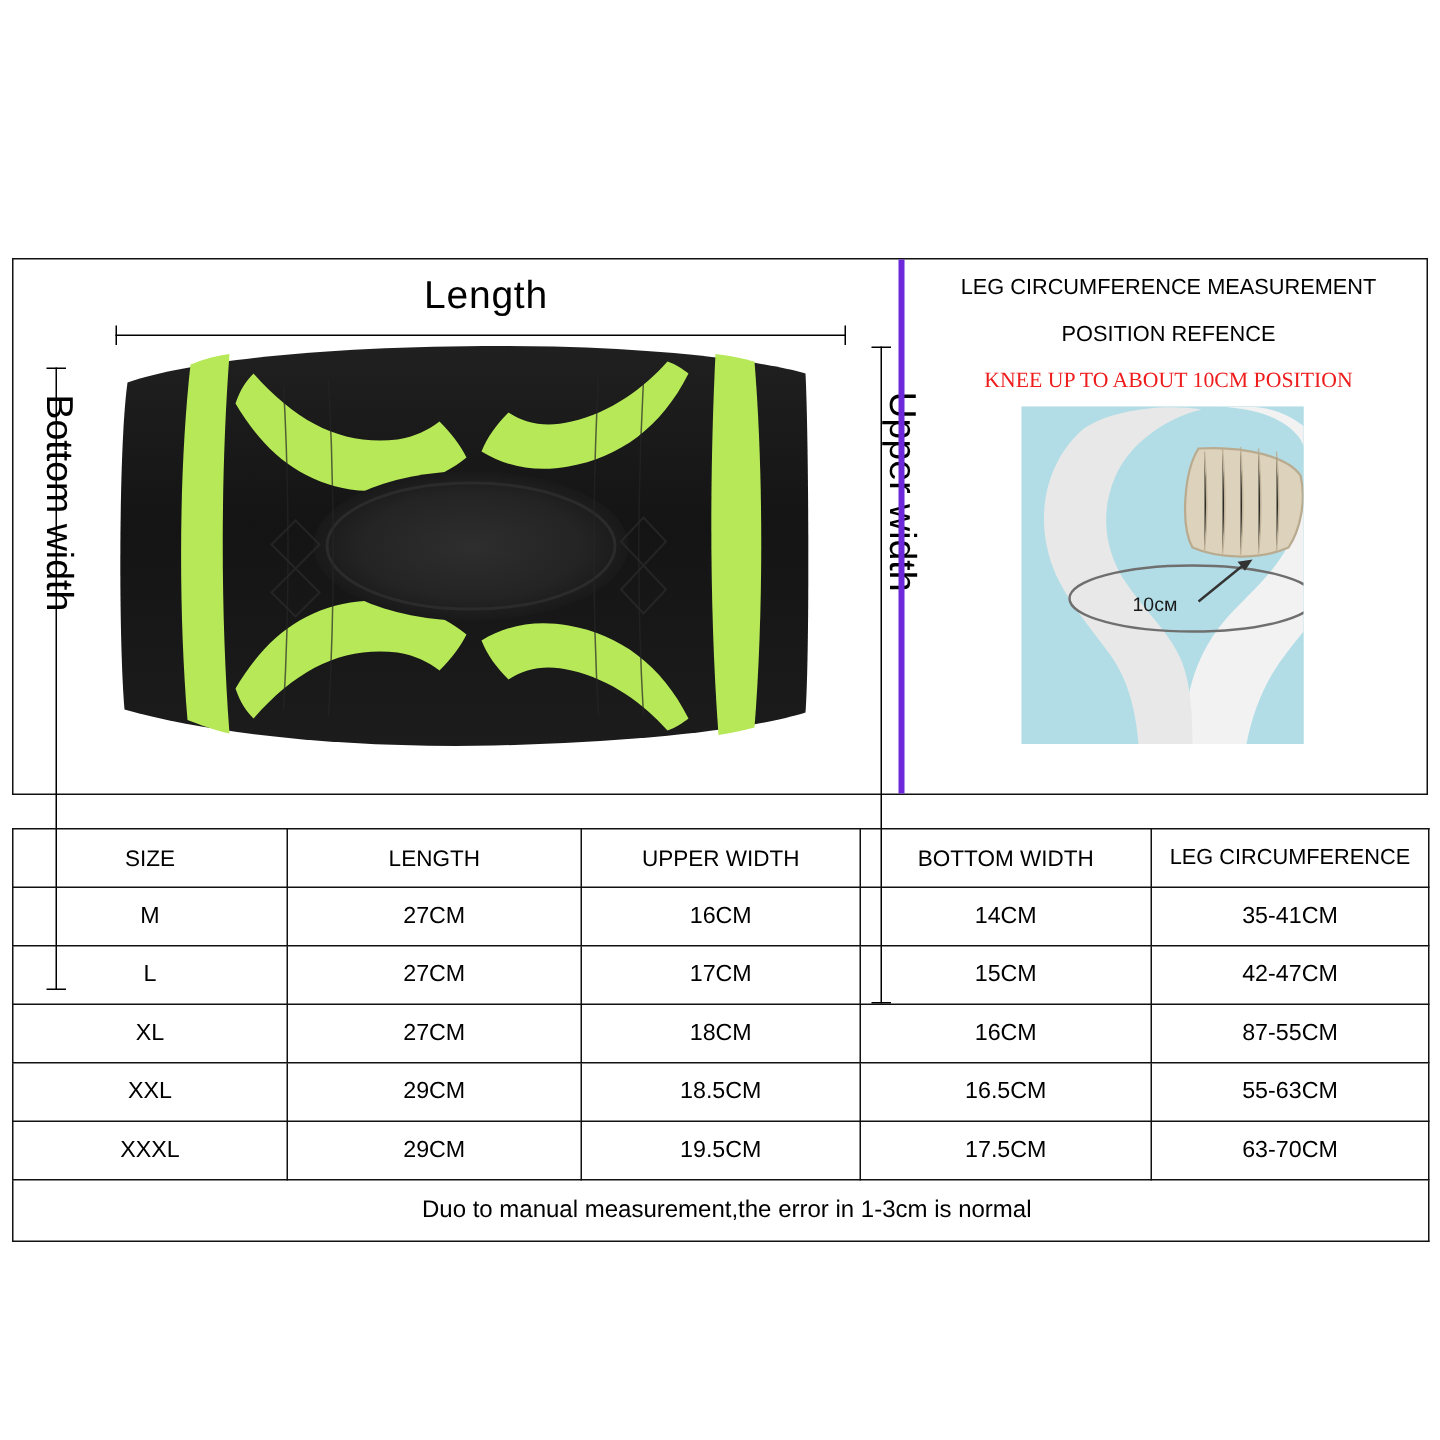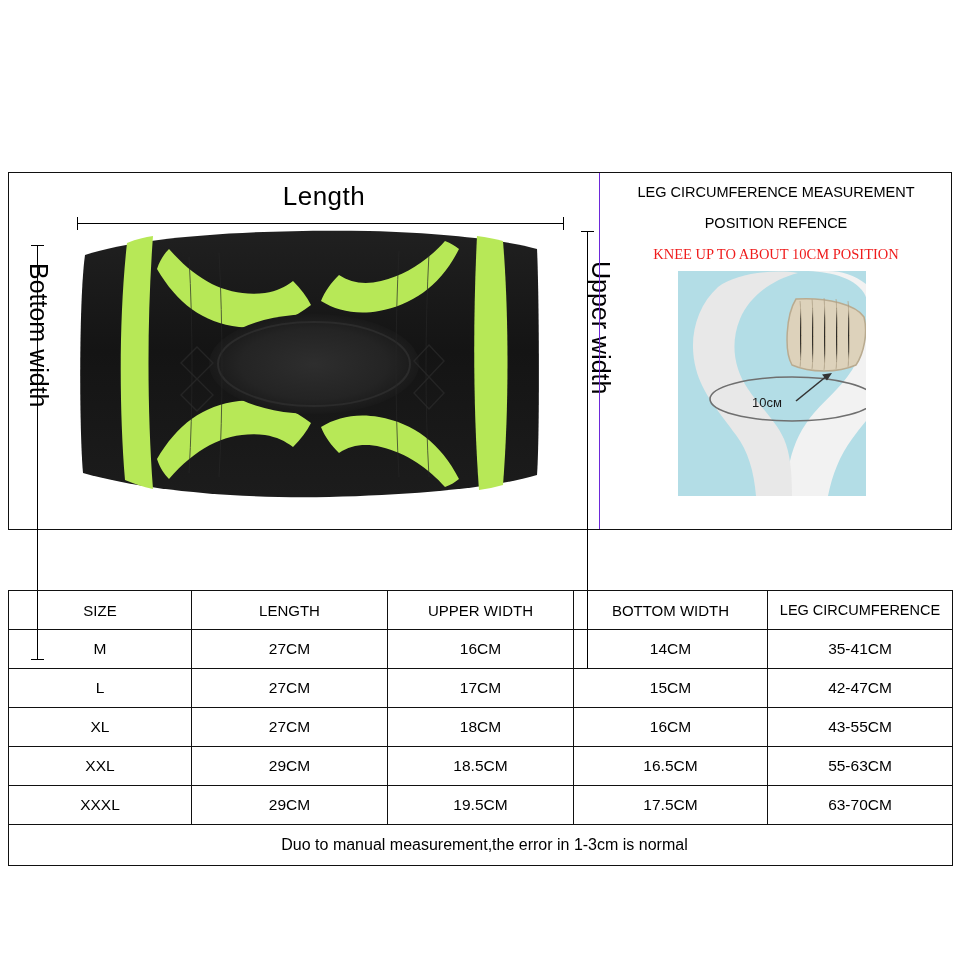--- a/index.html
+++ b/index.html
@@ -135,21 +135,21 @@
   }
   .sleeve svg { display: block; }
 
   
   .ref-area {
     position: absolute;
     left: 590px;
     top: 0;
     width: 352px;
     height: 356px;
-    border-left: 1px solid #6d28d9;
+    border-left: 4px solid #6d28d9;
     box-sizing: border-box;
   }
   .ref-line {
     text-align: center;
     font-size: 14.5px;
     line-height: 1.0;
     color: #000;
   }
   .ref-l1 { position: absolute; left: 0; top: 12px; width: 352px; }
   .ref-l2 { position: absolute; left: 0; top: 43px; width: 352px; }
@@ -168,21 +168,20 @@
     overflow: hidden;
   }
   .ref-img svg { display: block; }
 
   
   .table-wrap {
     position: absolute;
     left: 8px;
     top: 552px;
     width: 944px;
-    margin-top: 38px;
   }
   table.size-table {
     border-collapse: collapse;
     width: 944px;
     table-layout: fixed;
   }
   table.size-table td {
     border: 1px solid #111;
     height: 38px;
     text-align: center;
@@ -365,21 +364,21 @@
           <td>27CM</td>
           <td>17CM</td>
           <td>15CM</td>
           <td>42-47CM</td>
         </tr>
         <tr>
           <td>XL</td>
           <td>27CM</td>
           <td>18CM</td>
           <td>16CM</td>
-          <td>43-55CM</td>
+          <td>87-55CM</td>
         </tr>
         <tr>
           <td>XXL</td>
           <td>29CM</td>
           <td>18.5CM</td>
           <td>16.5CM</td>
           <td>55-63CM</td>
         </tr>
         <tr>
           <td>XXXL</td>

